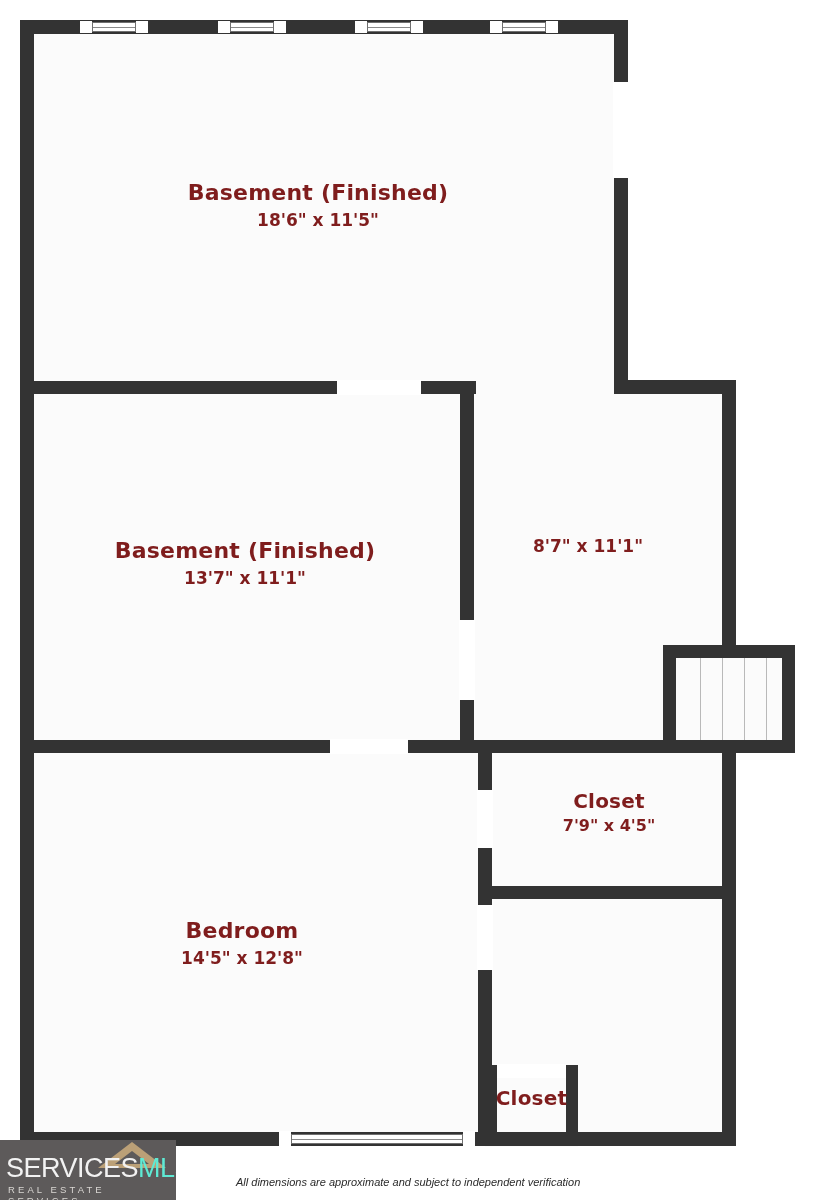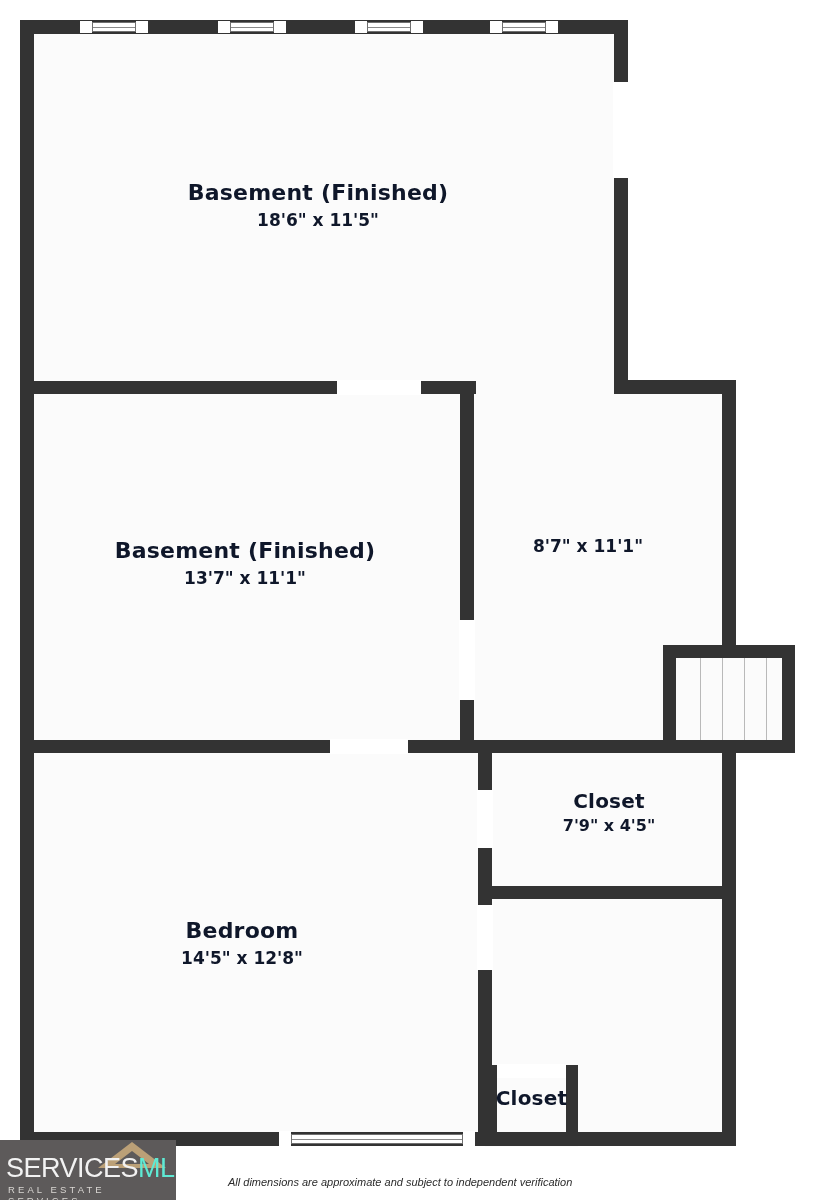--- a/index.html
+++ b/index.html
@@ -56,21 +56,21 @@
   .tread {
     position: absolute;
     width: 1px;
     background: #b9b9b9;
   }
 
   
   .label {
     position: absolute;
     text-align: center;
-    color: #0f172a;
+    color: #7f1d1d;
     line-height: 1.22;
     white-space: nowrap;
     -webkit-font-smoothing: antialiased;
   }
   .label .name {
     display: block;
     font-weight: bold;
     font-size: 22px;
     letter-spacing: 0.2px;
   }
@@ -128,21 +128,21 @@
     left: 8px;
     top: 44px;
     font-size: 9.5px;
     letter-spacing: 3.1px;
     color: #d9d6d2;
     font-family: "Liberation Sans", sans-serif;
   }
   
   #disclaimer {
     position: absolute;
-    left: 228px;
+    left: 236px;
     top: 1176px;
     font-size: 11px;
     color: #2b2b2b;
     font-style: italic;
     font-family: "Liberation Sans", sans-serif;
     white-space: nowrap;
   }
 </style>
 </head>
 <body>

